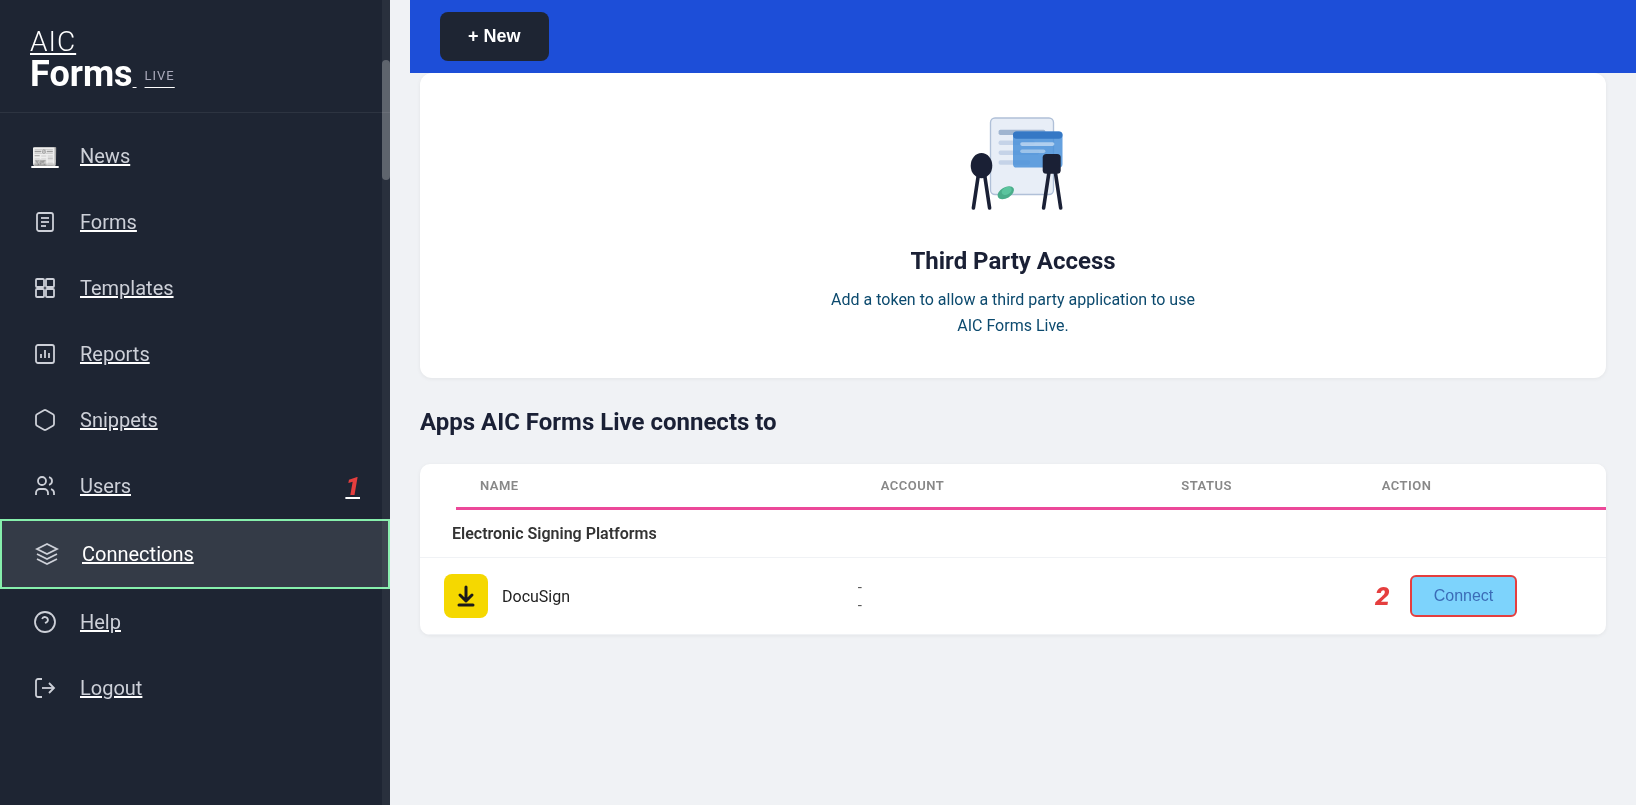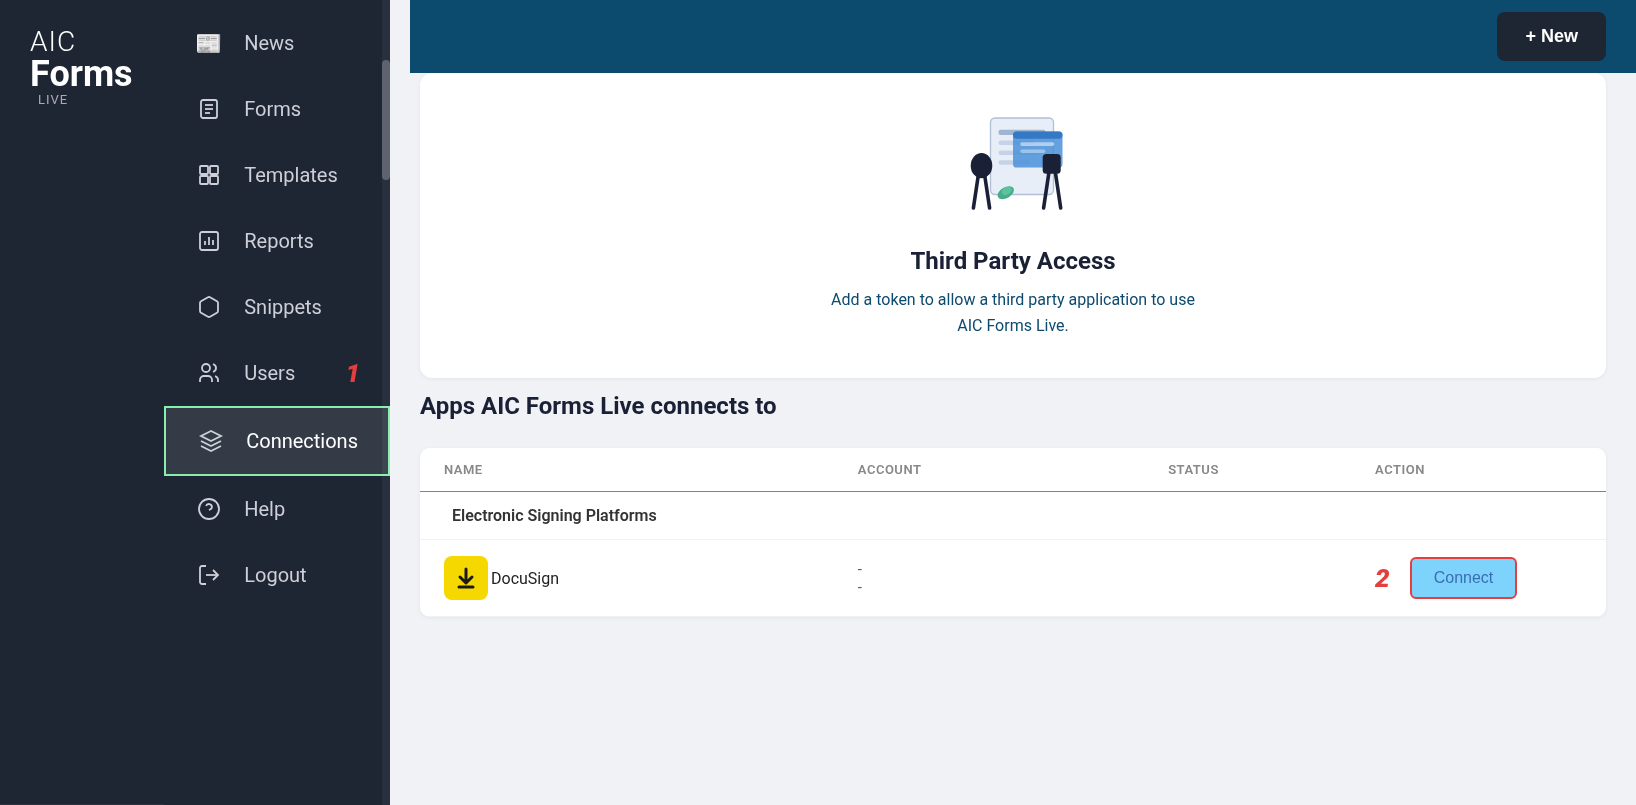--- a/index.html
+++ b/index.html
@@ -5,22 +5,24 @@
     * { box-sizing: border-box; margin: 0; padding: 0; }
     body { font-family: -apple-system, BlinkMacSystemFont, 'Segoe UI', Roboto, sans-serif; display: flex; height: 805px; overflow: hidden; background: #f0f2f5; }
 
     
     .sidebar {
       width: 390px;
       min-width: 390px;
       background: #1e2533;
       color: #fff;
       display: flex;
+      flex-direction: column;
       height: 100%;
       position: relative;
+      text-decoration: underline;
     }
 
     .sidebar-logo {
       padding: 28px 30px 20px;
       border-bottom: 1px solid rgba(255,255,255,0.07);
     }
 
     .logo-aic {
       font-size: 28px;
       font-weight: 300;
@@ -102,23 +104,23 @@
       flex: 1;
       display: flex;
       flex-direction: column;
       overflow: hidden;
       background: #f0f2f5;
     }
 
     .topbar {
       display: flex;
       align-items: center;
-      justify-content: flex-end;
+      justify-content: flex-start;
       padding: 12px 30px;
-      background: #0c4a6e;
+      background: #1d4ed8;
       margin-left: 20px;
     }
 
     .btn-new {
       background: #1e2533;
       color: #fff;
       border: none;
       padding: 14px 28px;
       font-size: 18px;
       font-weight: 600;
@@ -137,21 +139,21 @@
 
     
     .card {
       background: #fff;
       border-radius: 12px;
       padding: 30px 40px 40px;
       display: flex;
       flex-direction: column;
       align-items: center;
       text-align: center;
-      margin-bottom: 14px;
+      margin-bottom: 30px;
       box-shadow: 0 1px 4px rgba(0,0,0,0.06);
     }
 
     .card-illustration {
       margin-bottom: 20px;
     }
 
     .card-title {
       font-size: 24px;
       font-weight: 700;
@@ -178,22 +180,23 @@
       background: #fff;
       border-radius: 10px;
       overflow: hidden;
       box-shadow: 0 1px 4px rgba(0,0,0,0.06);
     }
 
     .table-header {
       display: grid;
       grid-template-columns: 2fr 1.5fr 1fr 1fr;
       padding: 14px 24px;
-      border-bottom: 1px solid #ec4899;
+      border-bottom: 3px solid #ec4899;
       background: #fff;
+      margin-left: 36px;
     }
 
     .table-header-cell {
       font-size: 13px;
       font-weight: 600;
       color: #888;
       letter-spacing: 0.5px;
       text-transform: uppercase;
     }
 
@@ -209,21 +212,21 @@
       padding: 14px 32px;
       font-size: 16px;
       font-weight: 600;
       color: #333;
       border-bottom: 1px solid #f0f2f5;
     }
 
     .app-name-cell {
       display: flex;
       align-items: center;
-      gap: 3px;
+      gap: 14px;
       font-size: 16px;
       color: #222;
     }
 
     .docusign-icon {
       width: 44px;
       height: 44px;
       background: #f5d800;
       border-radius: 8px;
       display: flex;

